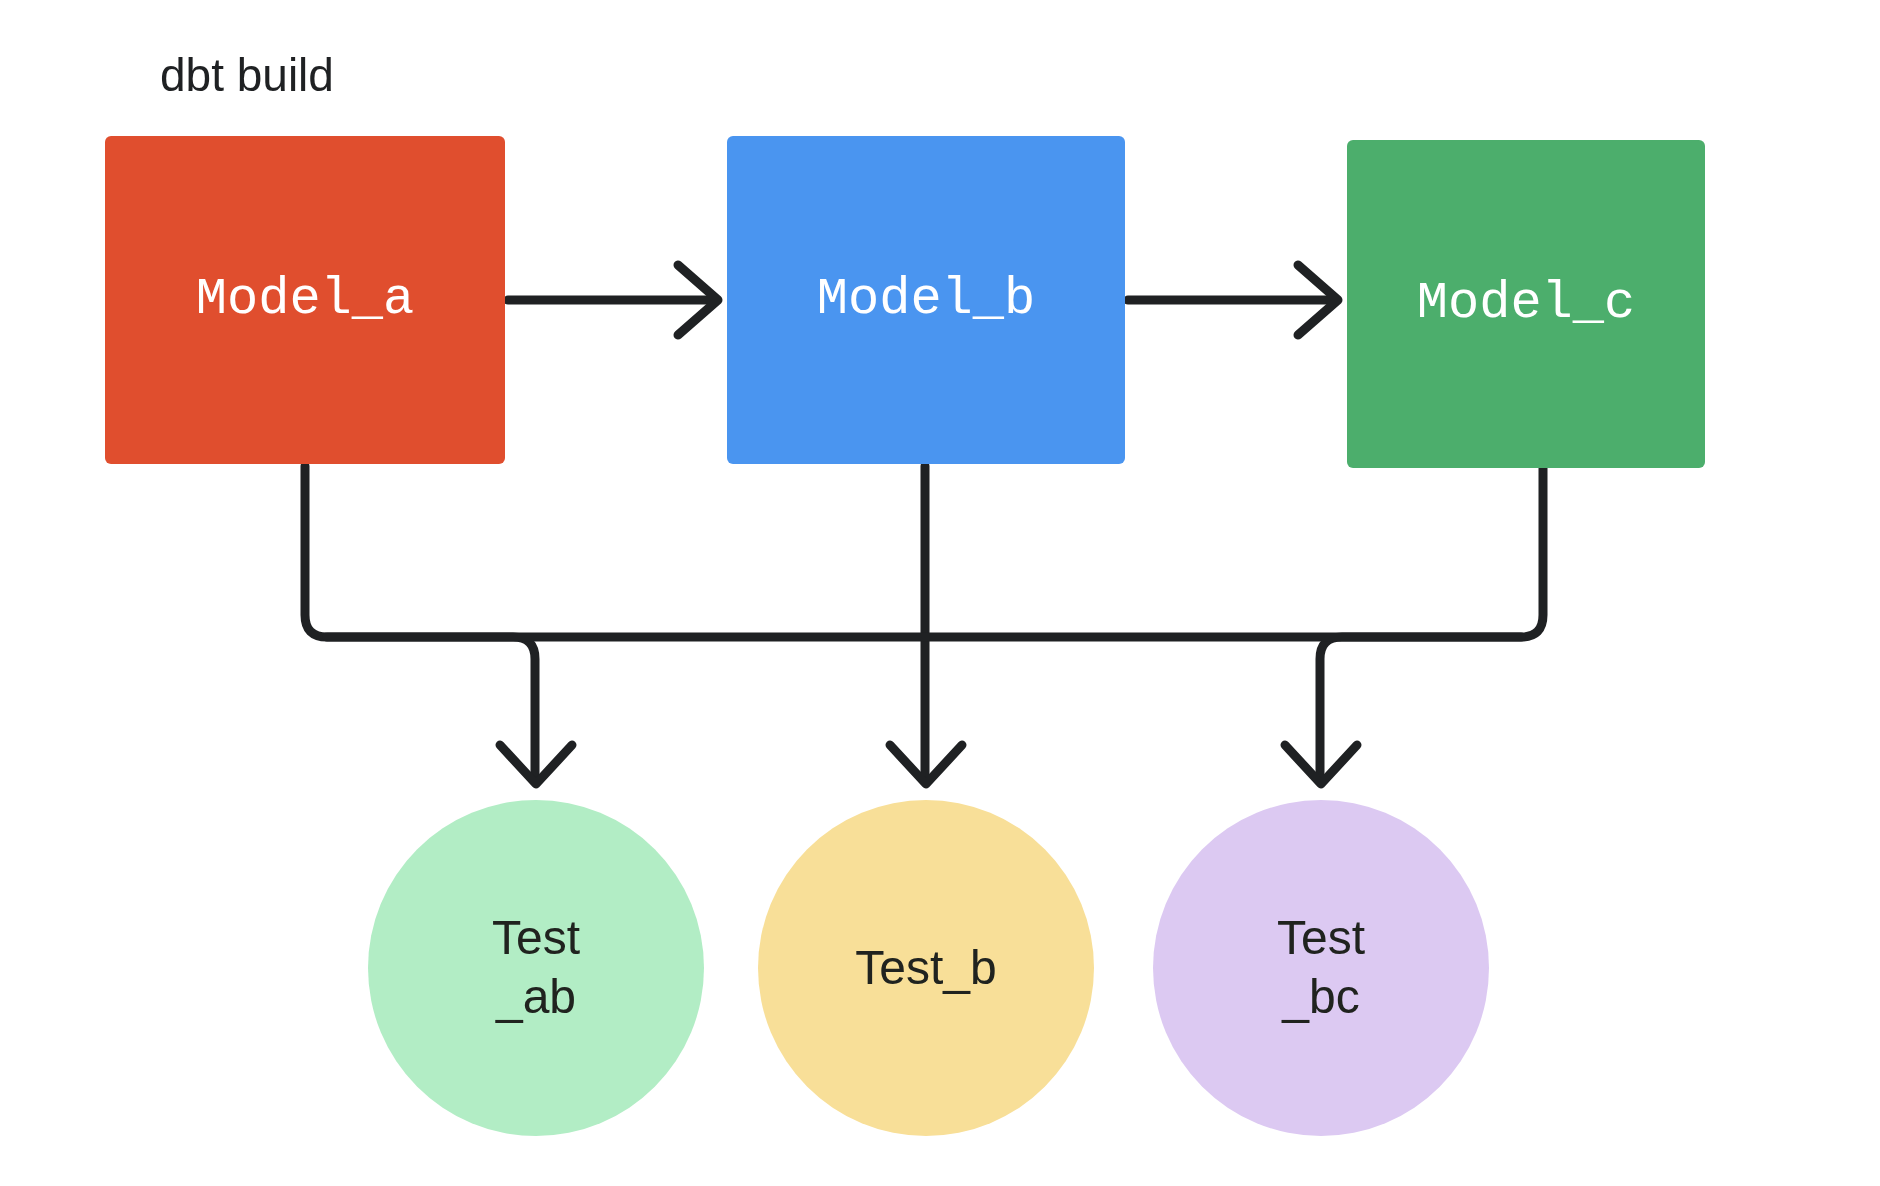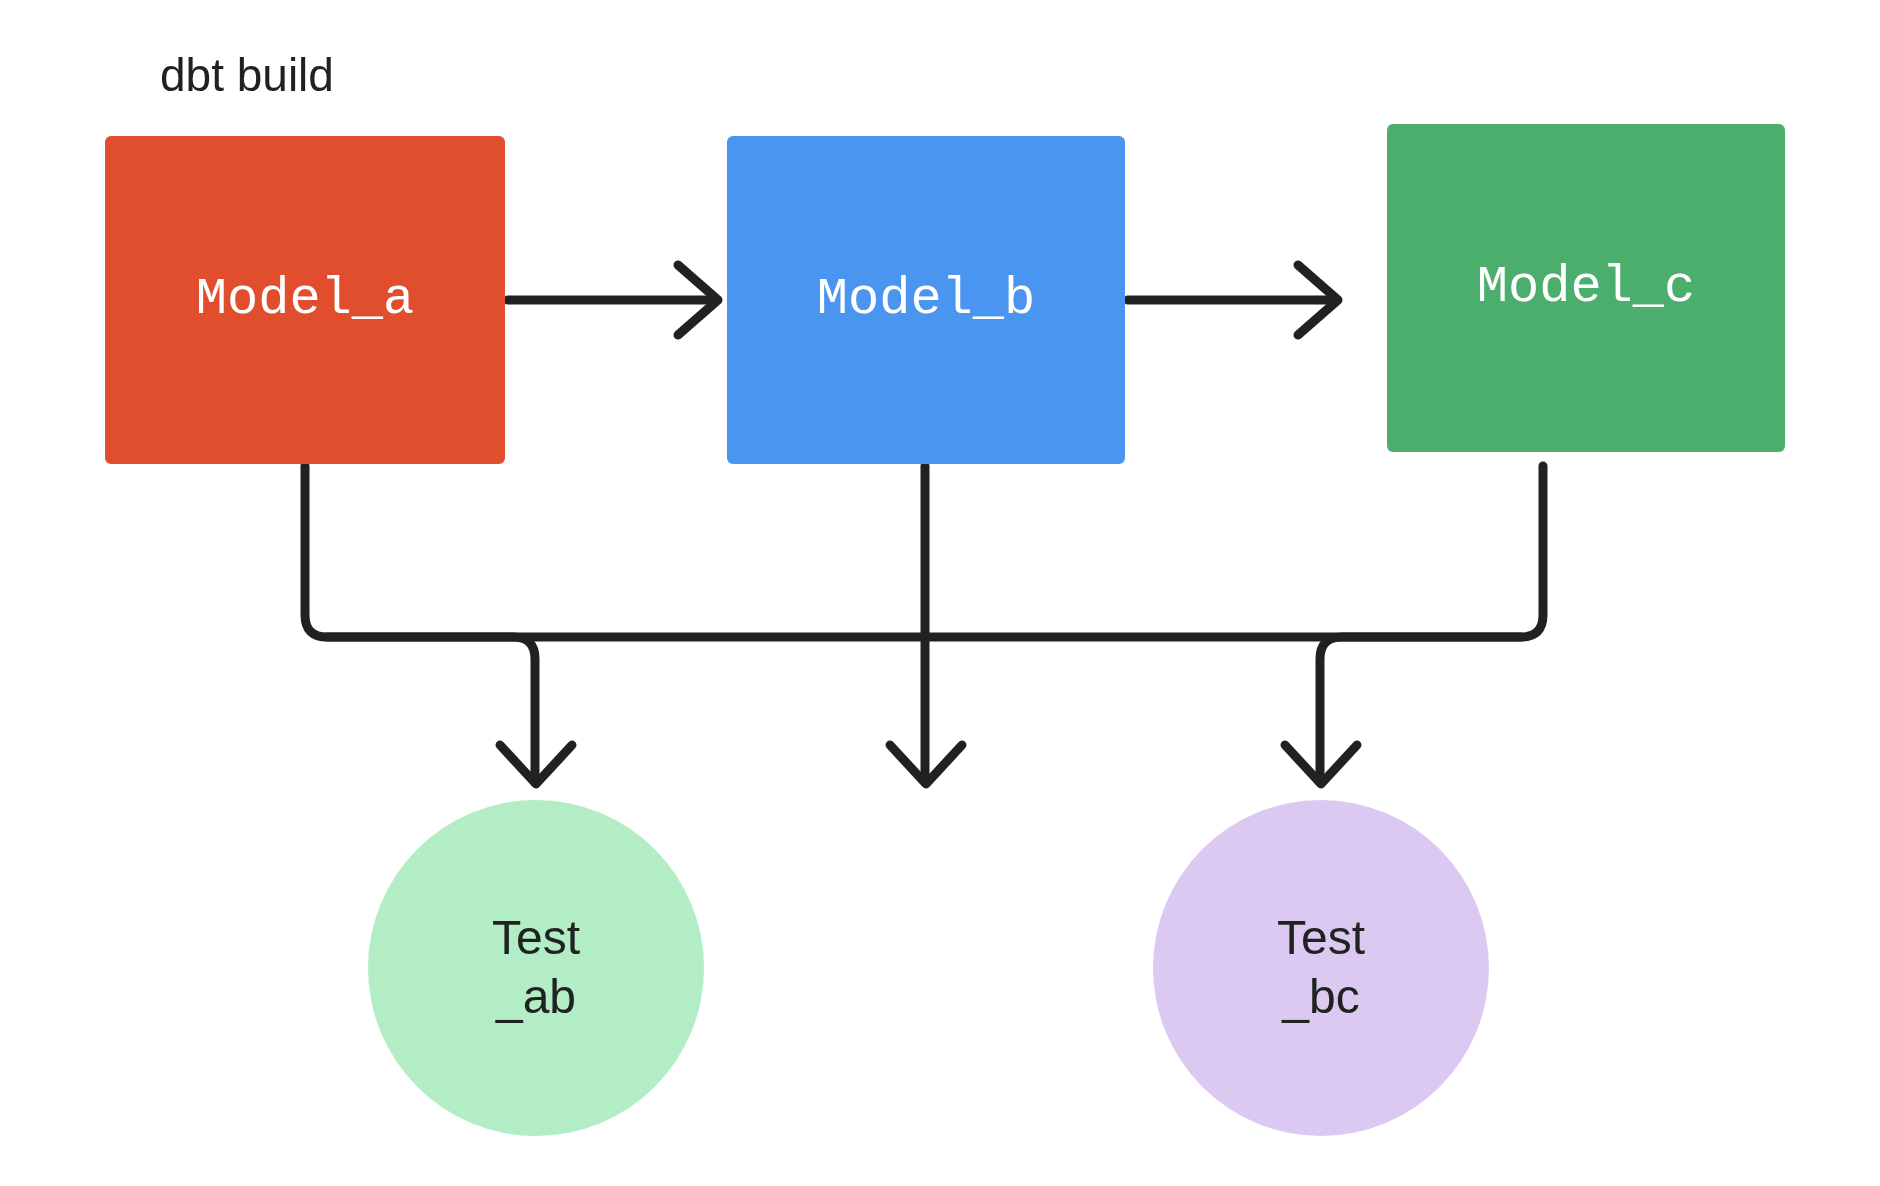--- a/index.html
+++ b/index.html
@@ -63,21 +63,21 @@
     color: #20231f;
     font-size: 48px;
     font-family: "Liberation Sans", sans-serif;
     line-height: 1.22;
     text-align: center;
     white-space: pre-line;
   }
   
   #box-model-a { left: 105px;  top: 136px; width: 400px; height: 328px; }
   #box-model-b { left: 727px;  top: 136px; width: 398px; height: 328px; }
-  #box-model-c { left: 1347px; top: 124px; width: 398px; height: 328px; margin-left: 40px; }
+  #box-model-c { left: 1347px; top: 140px; width: 358px; height: 328px; }
   
   #circle-test-ab { left: 368px;  top: 800px; width: 336px; height: 336px; }
   #circle-test-b  { left: 758px;  top: 800px; width: 336px; height: 336px; }
   #circle-test-bc { left: 1153px; top: 800px; width: 336px; height: 336px; }
 </style>
 </head>
 <body>
 
 <div id="canvas">
 
@@ -127,19 +127,22 @@
 
   <div class="node-box" id="box-model-c" style="background:#4CAE6C">
     <span class="node-box-label">Model_c</span>
   </div>
 
   <div class="node-circle" id="circle-test-ab" style="background:#B2EDC5">
     <span class="node-circle-label">Test
 _ab</span>
   </div>
 
+  <div class="node-circle" id="circle-test-b" style="background:#F8DF98">
+    <span class="node-circle-label">Test_b</span>
+  </div>
 
   <div class="node-circle" id="circle-test-bc" style="background:#DCC9F2">
     <span class="node-circle-label">Test
 _bc</span>
   </div>
 
 </div>
 
 </body></html>

